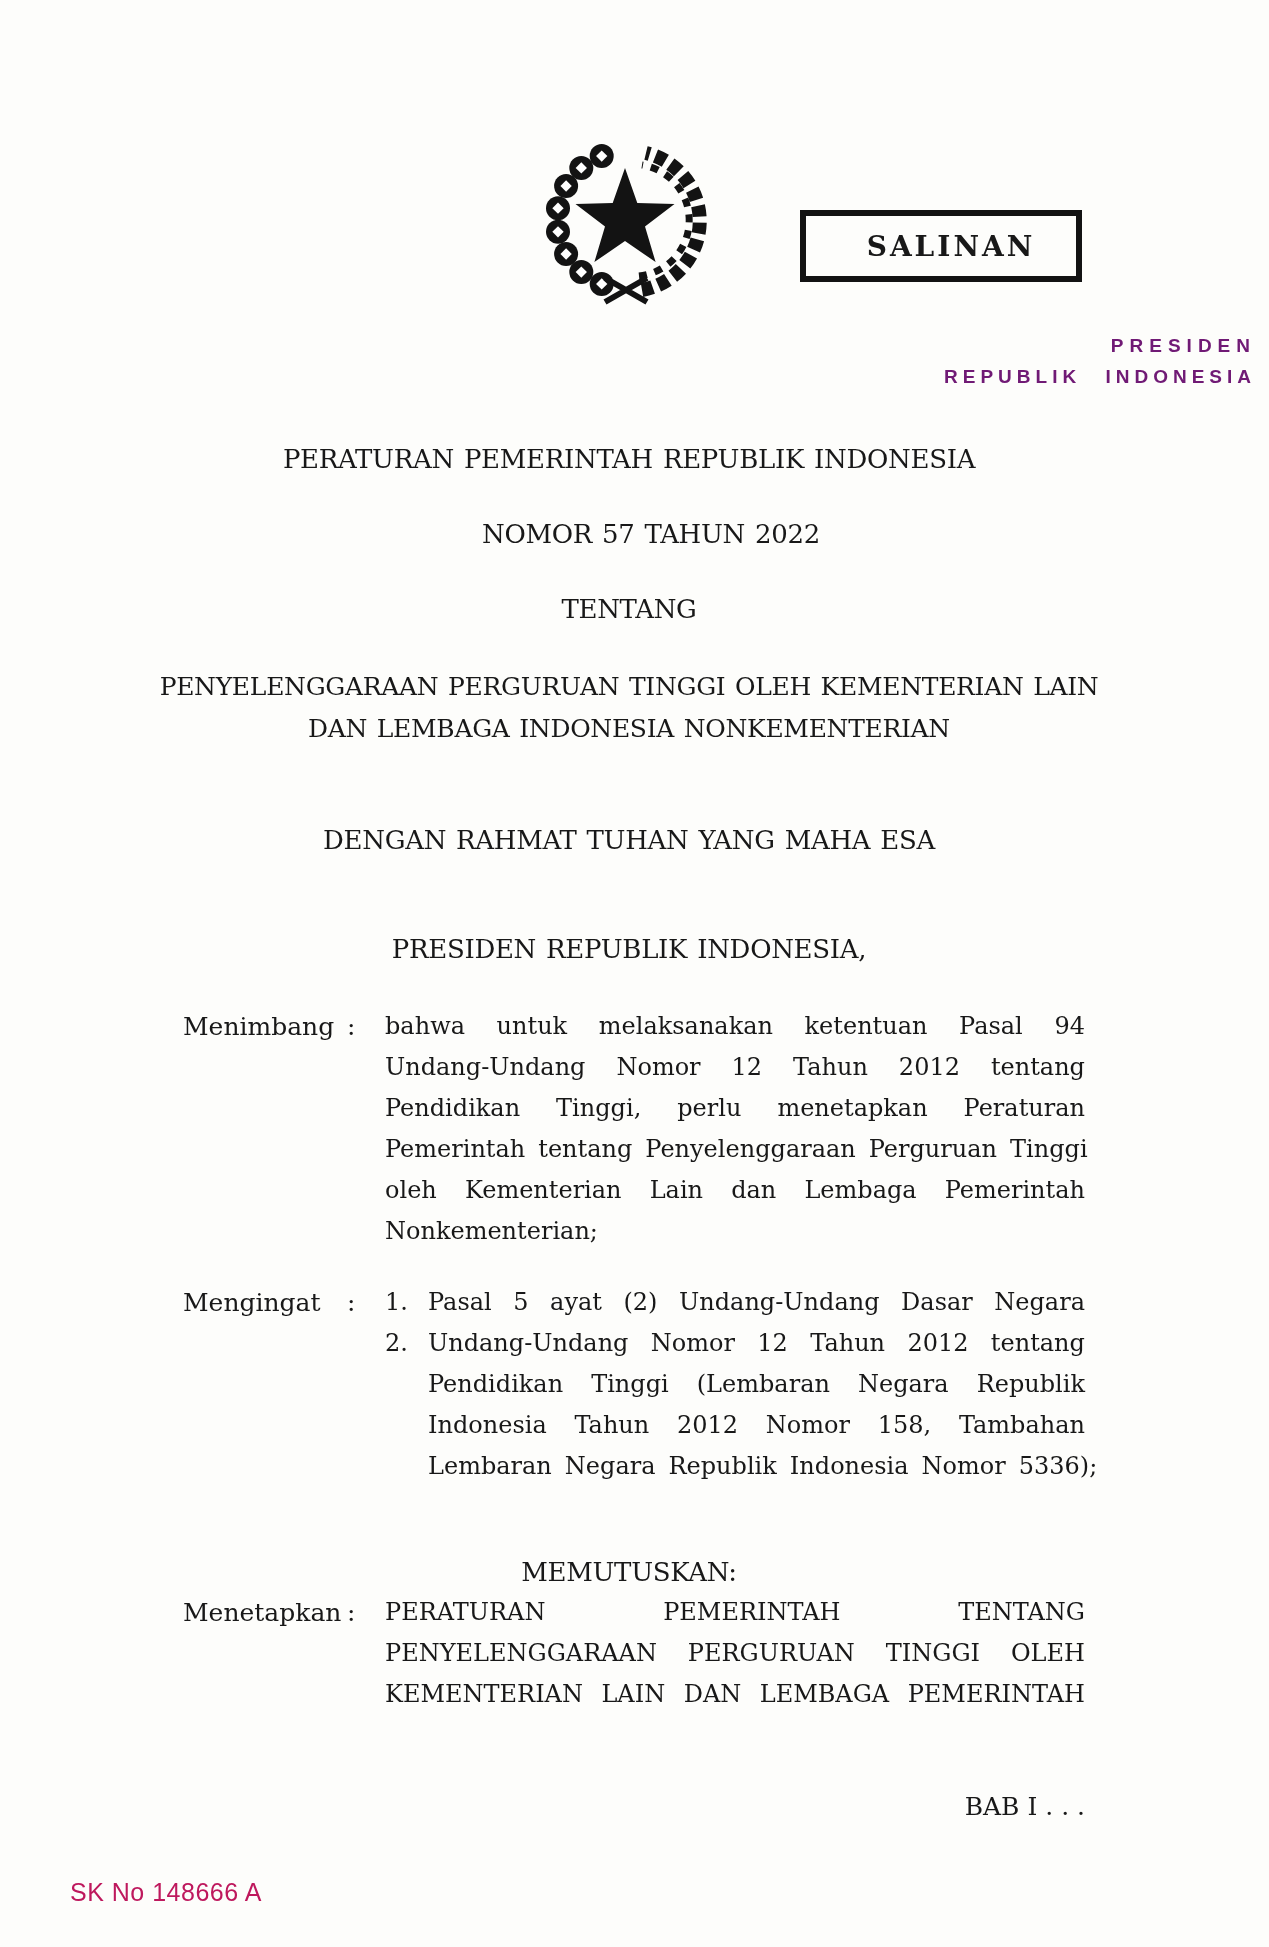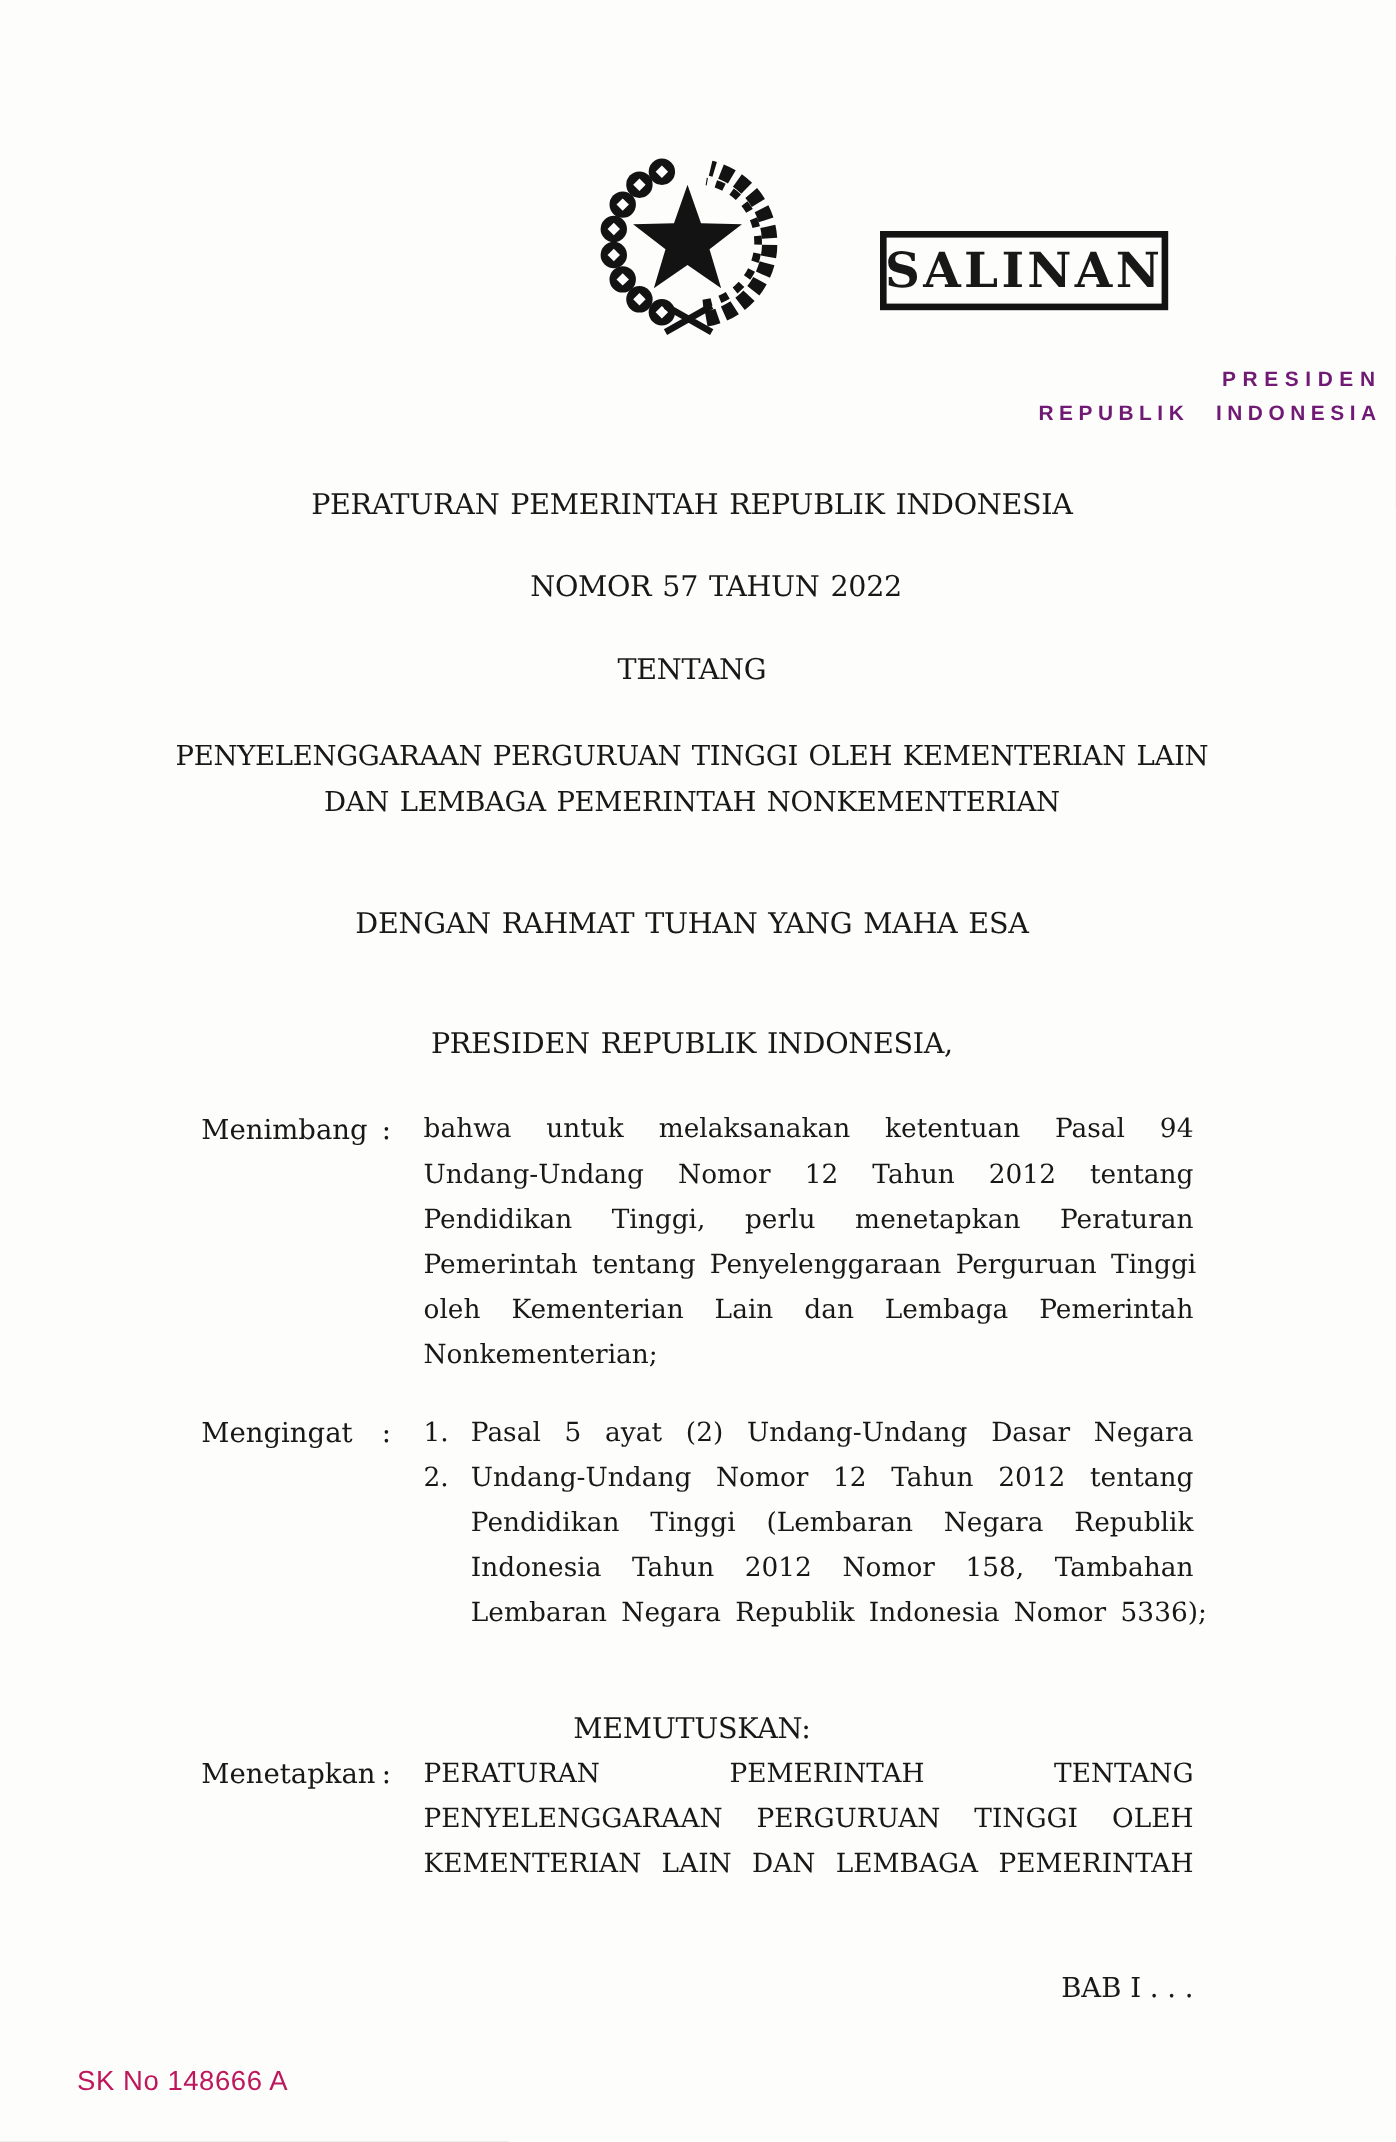--- a/index.html
+++ b/index.html
@@ -13,21 +13,21 @@
     overflow:hidden;
   }
   
   .seal { position:absolute; left:545px; top:140px; width:162px; height:168px; }
   .stamp-box {
     position:absolute; left:800px; top:210px;
     width:250px; height:60px;
     border:6px solid #131313;
     display:flex; align-items:center; justify-content:center;
     font-family:"DejaVu Serif",serif;
-    font-weight:bold; font-size:44px; letter-spacing:3px;
+    font-weight:bold; font-size:28px; letter-spacing:3px;padding-left:20px;
   }
   
   .letterhead {
     position:absolute; left:2px; top:331px; width:1254px;
     text-align:right;
     font-family:"Liberation Sans","DejaVu Sans",sans-serif;
     font-weight:bold; color:#701a75;
   }
   .letterhead .l1 { font-size:19px; letter-spacing:6px; line-height:30px; }
   .letterhead .l2 { font-size:19px; letter-spacing:5px; word-spacing:14px; line-height:32px; }
@@ -111,21 +111,21 @@
   <div class="letterhead">
     <div class="l1">PRESIDEN</div>
     <div class="l2">REPUBLIK INDONESIA</div>
   </div>
 
   <div class="heading h-title1">PERATURAN PEMERINTAH REPUBLIK INDONESIA</div>
   <div class="heading h-nomor">NOMOR 57 TAHUN 2022</div>
   <div class="heading h-tentang">TENTANG</div>
   <div class="heading h-subject">
     <div>PENYELENGGARAAN PERGURUAN TINGGI OLEH KEMENTERIAN LAIN</div>
-    <div>DAN LEMBAGA PEMERINTAH NONKEMENTERIAN</div>
+    <div>DAN LEMBAGA INDONESIA NONKEMENTERIAN</div>
   </div>
 
   <div class="heading h-invocation">DENGAN RAHMAT TUHAN YANG MAHA ESA</div>
   <div class="heading h-authority">PRESIDEN REPUBLIK INDONESIA,</div>
 
   <div class="sect-label t-menimbang">Menimbang</div>
   <div class="sect-colon t-menimbang">:</div>
   <div class="sect-body t-menimbang">
     <div class="jline">
         <span>bahwa</span>

